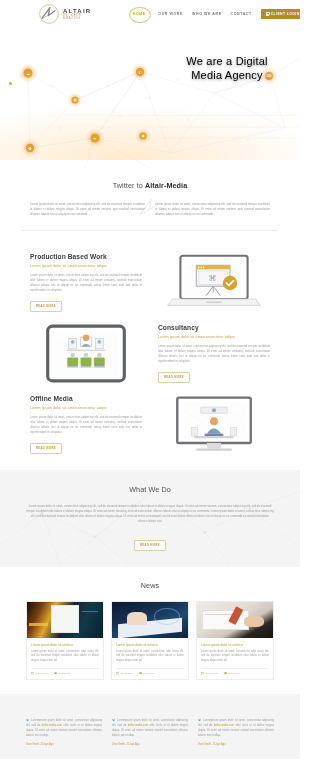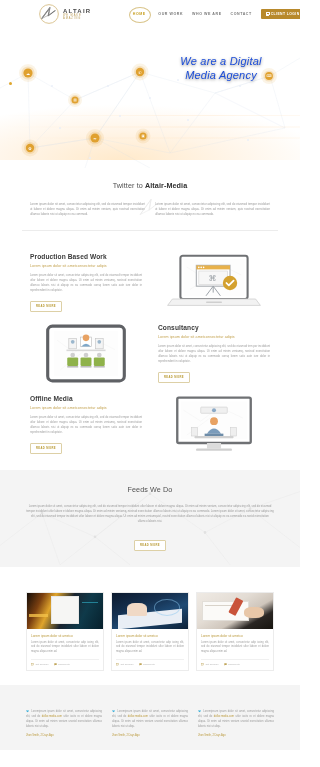--- a/index.html
+++ b/index.html
@@ -62,22 +62,22 @@
   .hero-sun {
     position:absolute; left:-10%; bottom:6%; width:120%; height:40%;
     background:radial-gradient(ellipse at 42% 100%, rgba(255,216,160,.55) 0%, rgba(255,200,130,.18) 38%, transparent 70%);
   }
   .hero-streak {
     position:absolute; left:0; width:140%; height:1.5px;
     background:linear-gradient(90deg,transparent,rgba(255,225,190,.35),transparent);
   }
   .hero svg.net { position:absolute; inset:0; width:100%; height:100%; }
   .hero-copy {
-    position:absolute; right:14px; top:26px; width:130px; text-align:center;
-    color:#1d4ed8; z-index:5;font-style:italic;
+    position:absolute; right:8px; top:26px; width:130px; text-align:center;
+    color:#000000; z-index:5;
   }
   .hero-copy .l1, .hero-copy .l2 {
     font-size:11px; line-height:14px; font-weight:normal; letter-spacing:.2px;
     text-shadow:0 1px 3px rgba(0,0,0,.45);
   }
   .hero-dots { position:absolute; left:9px; top:54px; z-index:6; }
   .hero-dots span {
     display:block; width:3px; height:3px; border-radius:50%;
     background:#ffffff; margin-bottom:2.5px; opacity:.85;
   }
@@ -402,29 +402,30 @@
       </g>
       <g fill="#d2d2d2">
         <circle cx="42" cy="40" r="1.3"></circle>
           <circle cx="95" cy="62" r="1.3"></circle>
         <circle cx="150" cy="22" r="1.3"></circle>
           <circle cx="205" cy="58" r="1.3"></circle>
         <circle cx="250" cy="36" r="1.3"></circle>
       </g>
     </svg>
     <div class="wwd-inner">
-      <div class="sec-title">Feeds We Do</div>
+      <div class="sec-title">What We Do</div>
       <div class="wwd-body">Lorem ipsum dolor sit amet, consectetur adipiscing elit, sed do eiusmod tempor incididunt utlor labore et dolore magna aliqua. Ut enim ad minim veniam, consectetur adipiscing elit, sed do eiusmod tempor incididunt utlor labore et dolore magna aliqua. Ut enim ad minim veniamq, nostrud exercitation ullamco laboris nisi ut aliquip ex ea commodo. Lorem ipsum dolor sit amet, consectetur adipiscing elit, sed do eiusmod tempor incididunt utlor labore et dolore magna aliqua. Ut enim ad minim veniamquisl, nostrd exercitation ullamco laboris nisi ut aliquip ex ea commodo ea nostd exercitation ullamco laboris nisi.</div>
       <div class="wwd-btn-wrap" style="margin-top:8px">
         <span class="btn-more">READ MORE</span>
       </div>
     </div>
   </div>
 
   <div class="news">
+    <div class="sec-title">News</div>
     <div class="news-grid">
 
       <div class="news-card">
         <div class="news-img" style="background:linear-gradient(115deg,#140d08 0%,#7a3f10 18%,#e0a52c 32%,#1a2430 52%,#0f3a4a 72%,#07202c 100%);">
           <div style="position:absolute;left:32%;top:8%;width:36%;height:80%;background:#f6f6f4;border:1px solid #e8e8e6;"></div>
           <div style="position:absolute;left:2%;top:60%;width:26%;height:8%;background:#f2c14a;opacity:.8;"></div>
           <div style="position:absolute;left:72%;top:25%;width:22%;height:4%;background:#34c0d8;opacity:.55;"></div>
         </div>
         <div class="news-body">
           <div class="news-title">Lorem ipsum dolor sit ametco</div>

